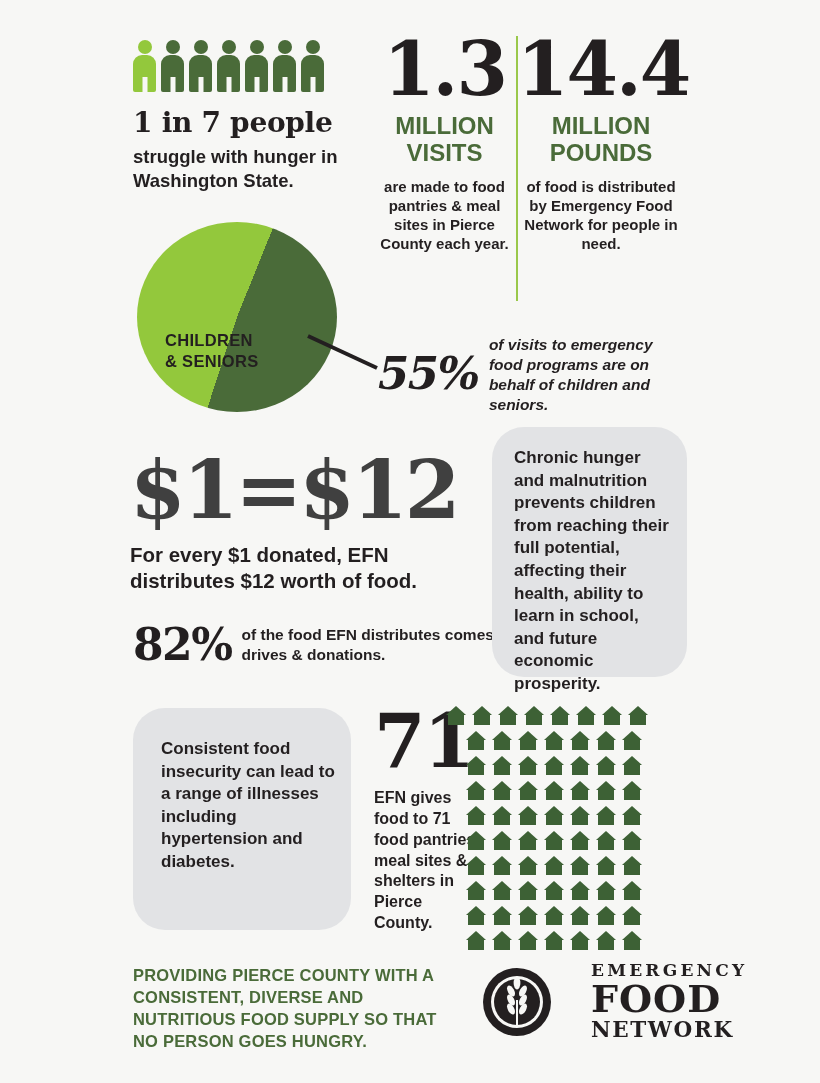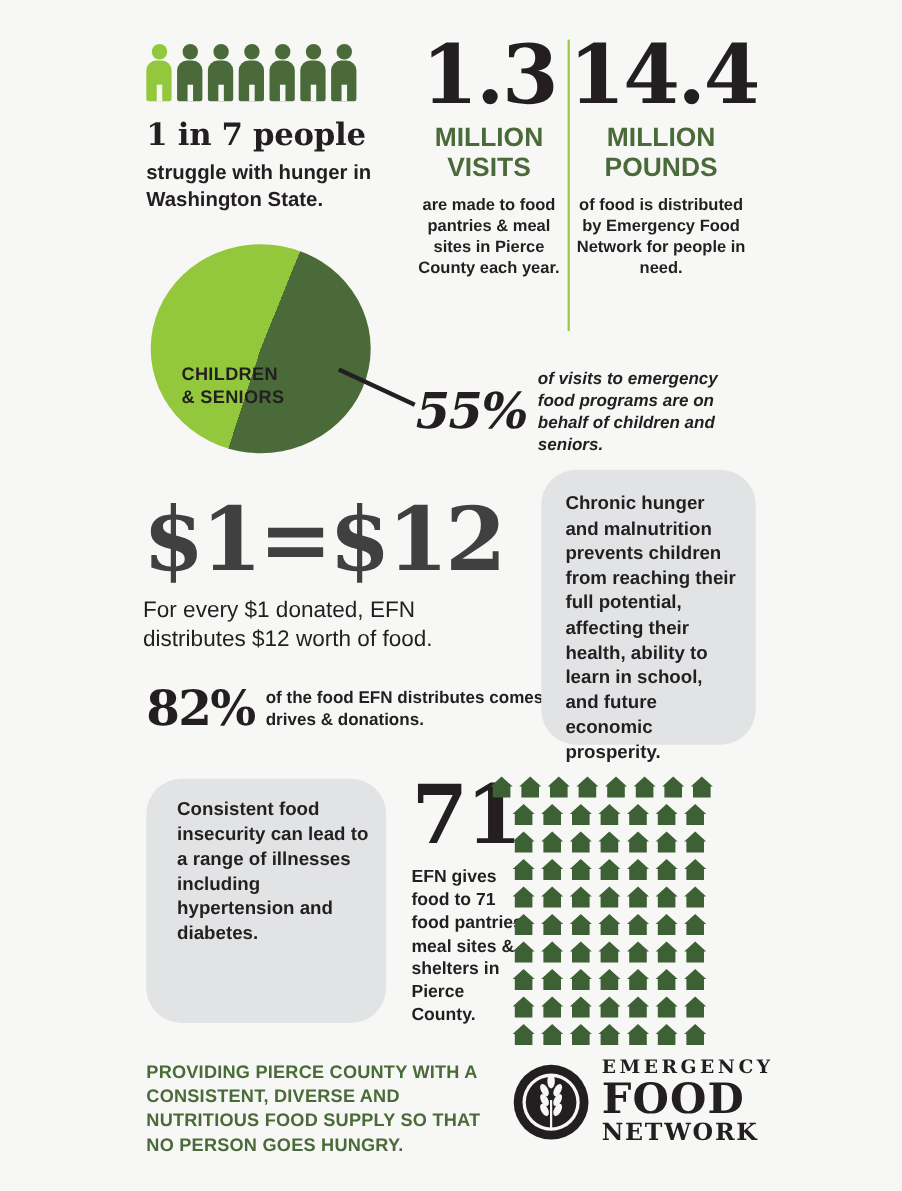--- a/index.html
+++ b/index.html
@@ -86,39 +86,39 @@
   }
 
   
   #dollar-block { position: absolute; left: 130px; top: 450px; width: 340px; }
   #dollar-eq {
     font-family: "DejaVu Serif", serif; font-weight: bold;
     font-size: 80px; line-height: 1; color: #404040; letter-spacing: -3px;
     white-space: nowrap;
   }
   #dollar-desc {
-    font-family: "Liberation Sans", sans-serif; font-weight: normal;
+    font-family: "Liberation Sans", sans-serif; font-weight: bold;
     font-size: 20.5px; line-height: 1.25; color: #231f20; margin-top: 12px;
   }
 
   
   #callout-82 { position: absolute; left: 133px; top: 623px; display: flex; align-items: flex-start; }
   #callout-82 .pct-num { font-size: 44px; }
   #callout-82 .pct-desc { font-size: 15.5px; }
 
   
   .gray-box { position: absolute; background: #e2e3e5; border-radius: 32px; }
   #gray-box-1 { left: 492px; top: 427px; width: 195px; height: 250px; }
   #gray-box-2 { left: 133px; top: 708px; width: 218px; height: 222px; }
   .gray-text {
     font-family: "Liberation Sans", sans-serif; font-weight: bold;
     font-size: 17px; line-height: 1.33; color: #231f20;
   }
   #gray-box-1 .gray-text { padding: 20px 16px 0 22px; }
-  #gray-box-2 .gray-text { padding: 17px 14px 0 28px; }
+  #gray-box-2 .gray-text { padding: 30px 14px 0 28px; }
 
   
   #block-71 { position: absolute; left: 374px; top: 706px; width: 110px; }
   #num-71 {
     font-family: "DejaVu Serif", serif; font-weight: bold;
     font-size: 74px; line-height: 0.95; color: #231f20; letter-spacing: -2px;
   }
   #desc-71 {
     font-family: "Liberation Sans", sans-serif; font-weight: bold;
     font-size: 16px; line-height: 1.3; color: #231f20; margin-top: 12px;
@@ -140,21 +140,21 @@
     position: absolute; top: 8px; left: 2px; width: 16px; height: 11px;
     background: #3d6135;
   }
 
   
   #footer-tagline {
     position: absolute; left: 133px; top: 965px; width: 330px;
     font-family: "Liberation Sans", sans-serif; font-weight: bold;
     font-size: 16.5px; line-height: 1.33; color: #4a6b39; letter-spacing: 0.2px;
   }
-  #logo { position: absolute; left: 465px; top: 962px; display: flex; align-items: center; }
+  #logo { position: absolute; left: 481px; top: 962px; display: flex; align-items: center; gap: 28px; }
   #logo-mark { width: 72px; height: 72px; flex: 0 0 72px; }
   #logo-text { margin-left: 10px; }
   .logo-line-1 {
     font-family: "DejaVu Serif", serif; font-weight: bold;
     font-size: 17px; letter-spacing: 3.2px; color: #231f20; line-height: 1;
   }
   .logo-line-2 {
     font-family: "DejaVu Serif", serif; font-weight: bold;
     font-size: 38px; letter-spacing: 1px; color: #231f20; line-height: 1.05;
   }

